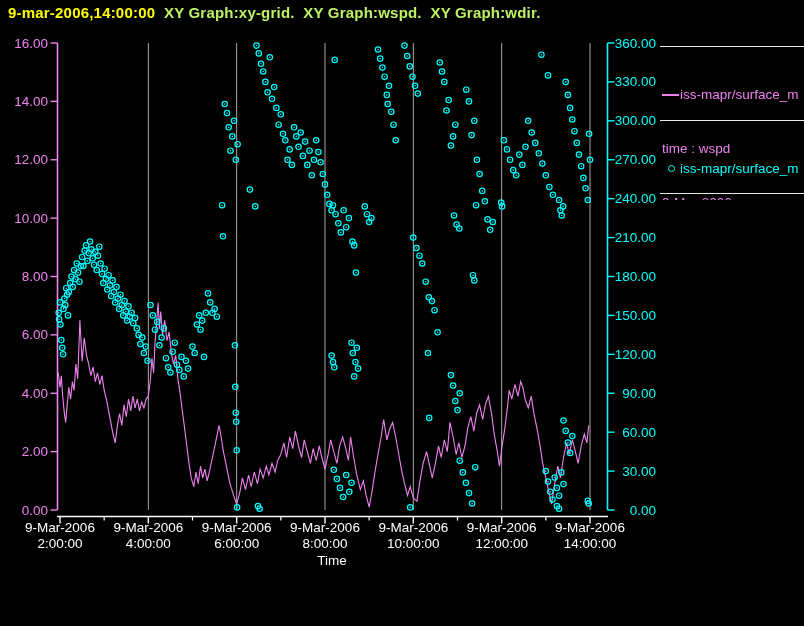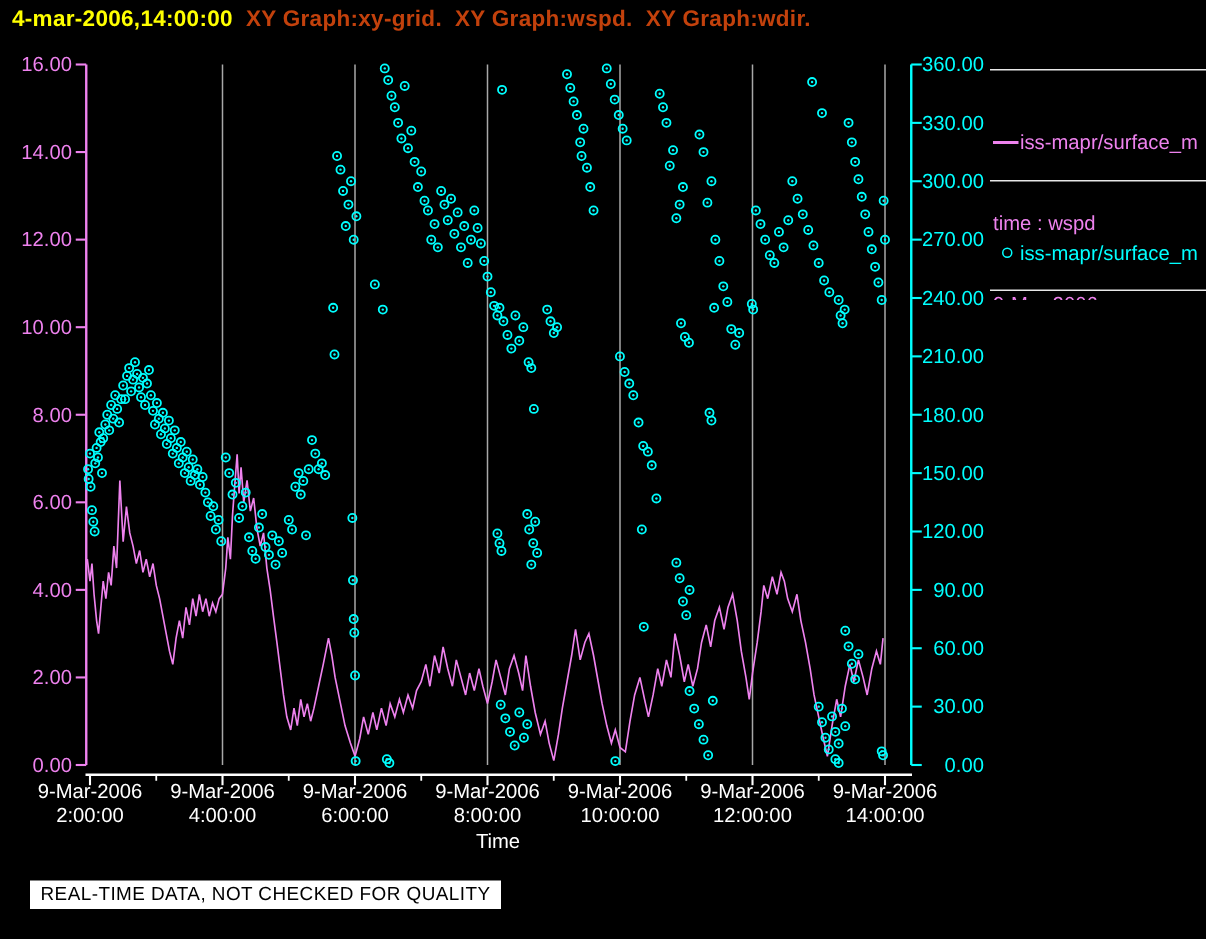--- a/index.html
+++ b/index.html
@@ -1,39 +1,39 @@
 <!DOCTYPE html>
 <html><head>
 <meta charset="utf-8">
 <style>
   html,body{margin:0;padding:0;background:#000;}
   #screen{position:relative;width:804px;height:626px;background:#000;overflow:hidden;
           font-family:"Liberation Sans","DejaVu Sans",sans-serif;}
   #titlebar{position:absolute;left:8px;top:4px;font-size:15px;font-weight:bold;
             letter-spacing:.2px;white-space:pre;}
   .t-yellow{color:#ffff00;}
-  .t-white{color:#c2410c;}
+  .t-white{color:#bef264;}
   svg{position:absolute;left:0;top:0;}
   #legend{position:absolute;left:660px;top:40px;width:144px;height:160px;overflow:hidden;}
   .sep{position:absolute;left:660px;width:144px;height:1px;background:#e8e8e8;}
   .lg-entry{position:absolute;left:2px;width:200px;font-size:13.5px;line-height:18px;white-space:pre;}
   .lg-violet{color:#ee82ee;}
   .lg-cyan{color:#00ffff;}
   .lg-dash{display:inline-block;width:17px;height:2px;background:#ee82ee;vertical-align:middle;margin-right:1px;}
   .lg-circ{display:inline-block;width:5px;height:5px;border:1.2px solid #00ffff;border-radius:50%;
            vertical-align:middle;margin:0 5px 2px 6px;}
   #footer{position:absolute;left:20px;top:587px;height:19px;line-height:19px;background:#ffffff;
           color:#000;font-size:12.6px;padding:0 7px;letter-spacing:.3px;white-space:nowrap;}
 </style>
 </head>
 <body>
 
 <div id="screen">
 
-  <div id="titlebar"><span class="t-yellow">4-mar-2006,14:00:00</span><span class="t-white">  XY Graph:xy-grid.  XY Graph:wspd.  XY Graph:wdir.</span></div>
+  <div id="titlebar"><span class="t-yellow">9-mar-2006,14:00:00</span><span class="t-white">  XY Graph:xy-grid.  XY Graph:wspd.  XY Graph:wdir.</span></div>
 
   <svg id="plot" width="804" height="626">
       <g>
         <line x1="148.33339999999998" y1="43" x2="148.33339999999998" y2="510" stroke="#a8a8a8" stroke-width="1"></line>
         <line x1="236.6668" y1="43" x2="236.6668" y2="510" stroke="#a8a8a8" stroke-width="1"></line>
         <line x1="325.0002" y1="43" x2="325.0002" y2="510" stroke="#a8a8a8" stroke-width="1"></line>
         <line x1="413.3336" y1="43" x2="413.3336" y2="510" stroke="#a8a8a8" stroke-width="1"></line>
         <line x1="501.667" y1="43" x2="501.667" y2="510" stroke="#a8a8a8" stroke-width="1"></line>
         <line x1="590.0004" y1="43" x2="590.0004" y2="510" stroke="#a8a8a8" stroke-width="1"></line>
       </g>
@@ -746,15 +746,14 @@
       <div><span class="lg-circ"></span><span>iss-mapr/surface_m</span></div>
       
       
       
     </div>
   </div>
   <div class="sep" style="top:46px"></div>
   <div class="sep" style="top:120px"></div>
   <div class="sep" style="top:193px"></div>
 
-  <div id="footer">REAL-TIME DATA, NOT CHECKED FOR QUALITY</div>
 
 </div>
 
 </body></html>

